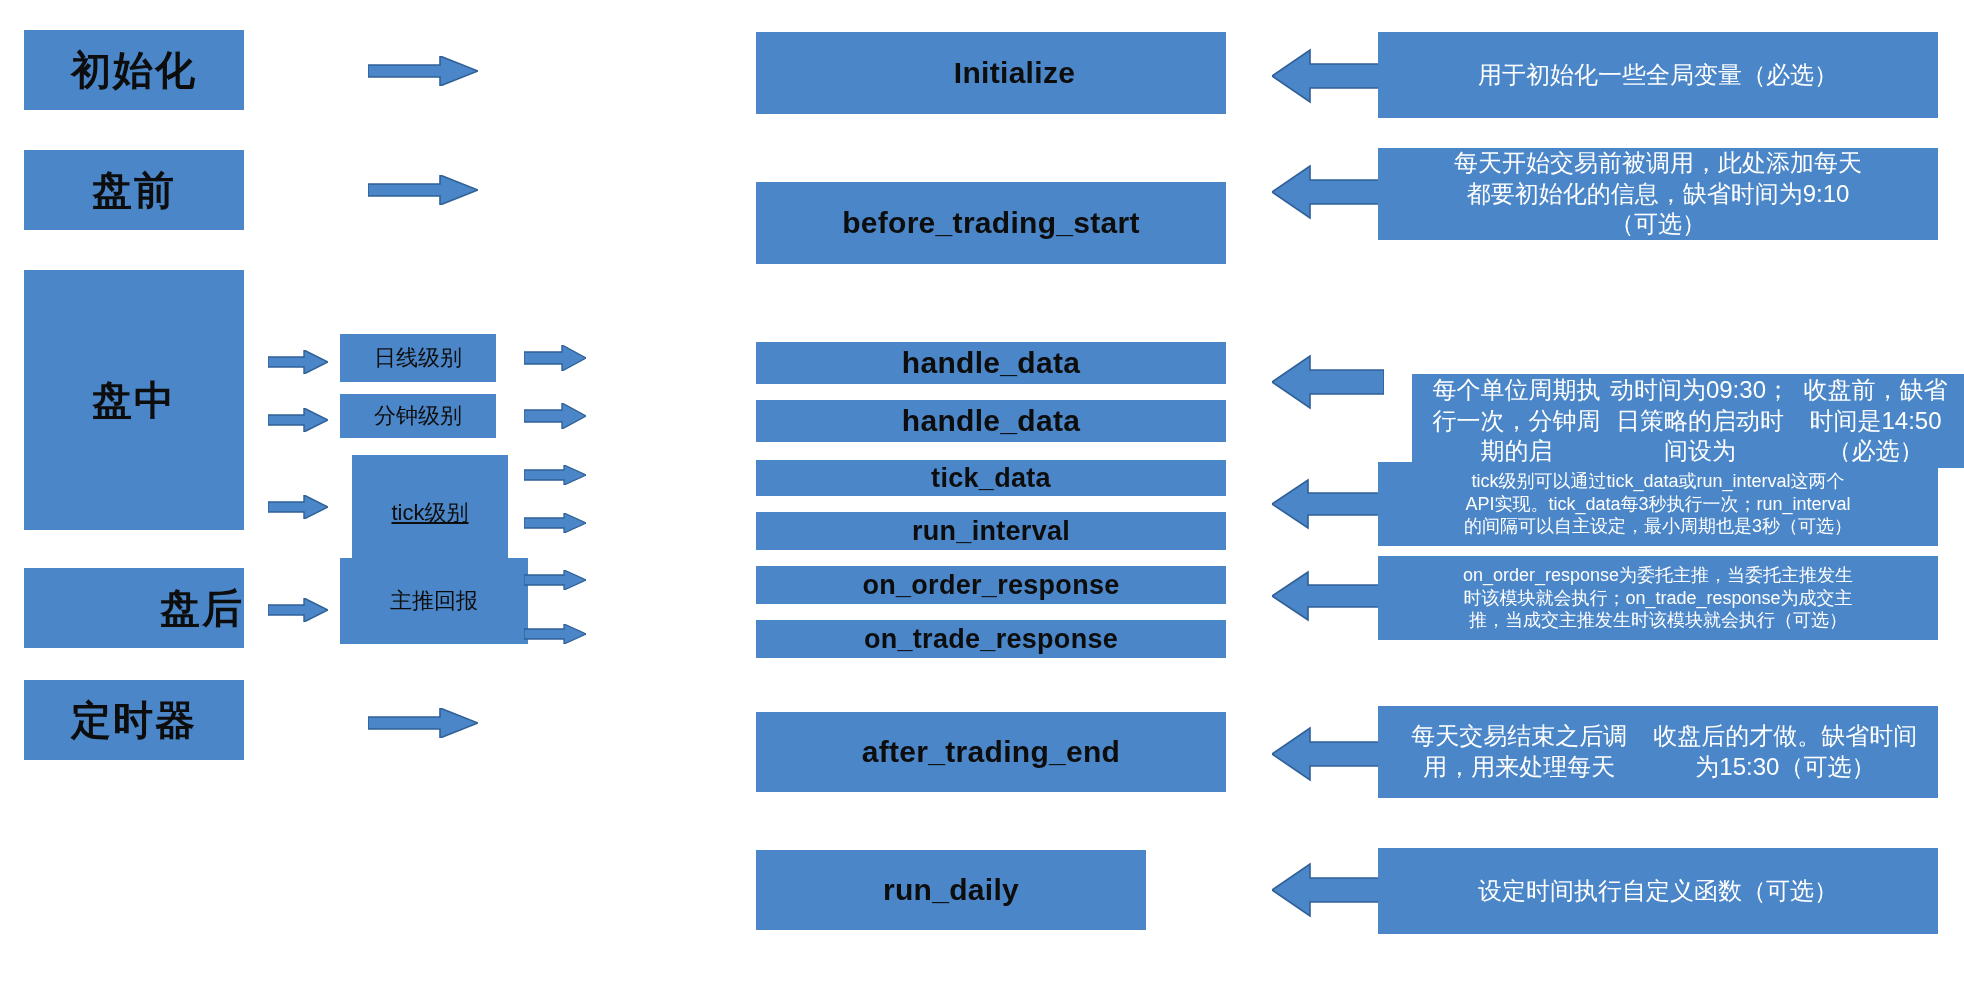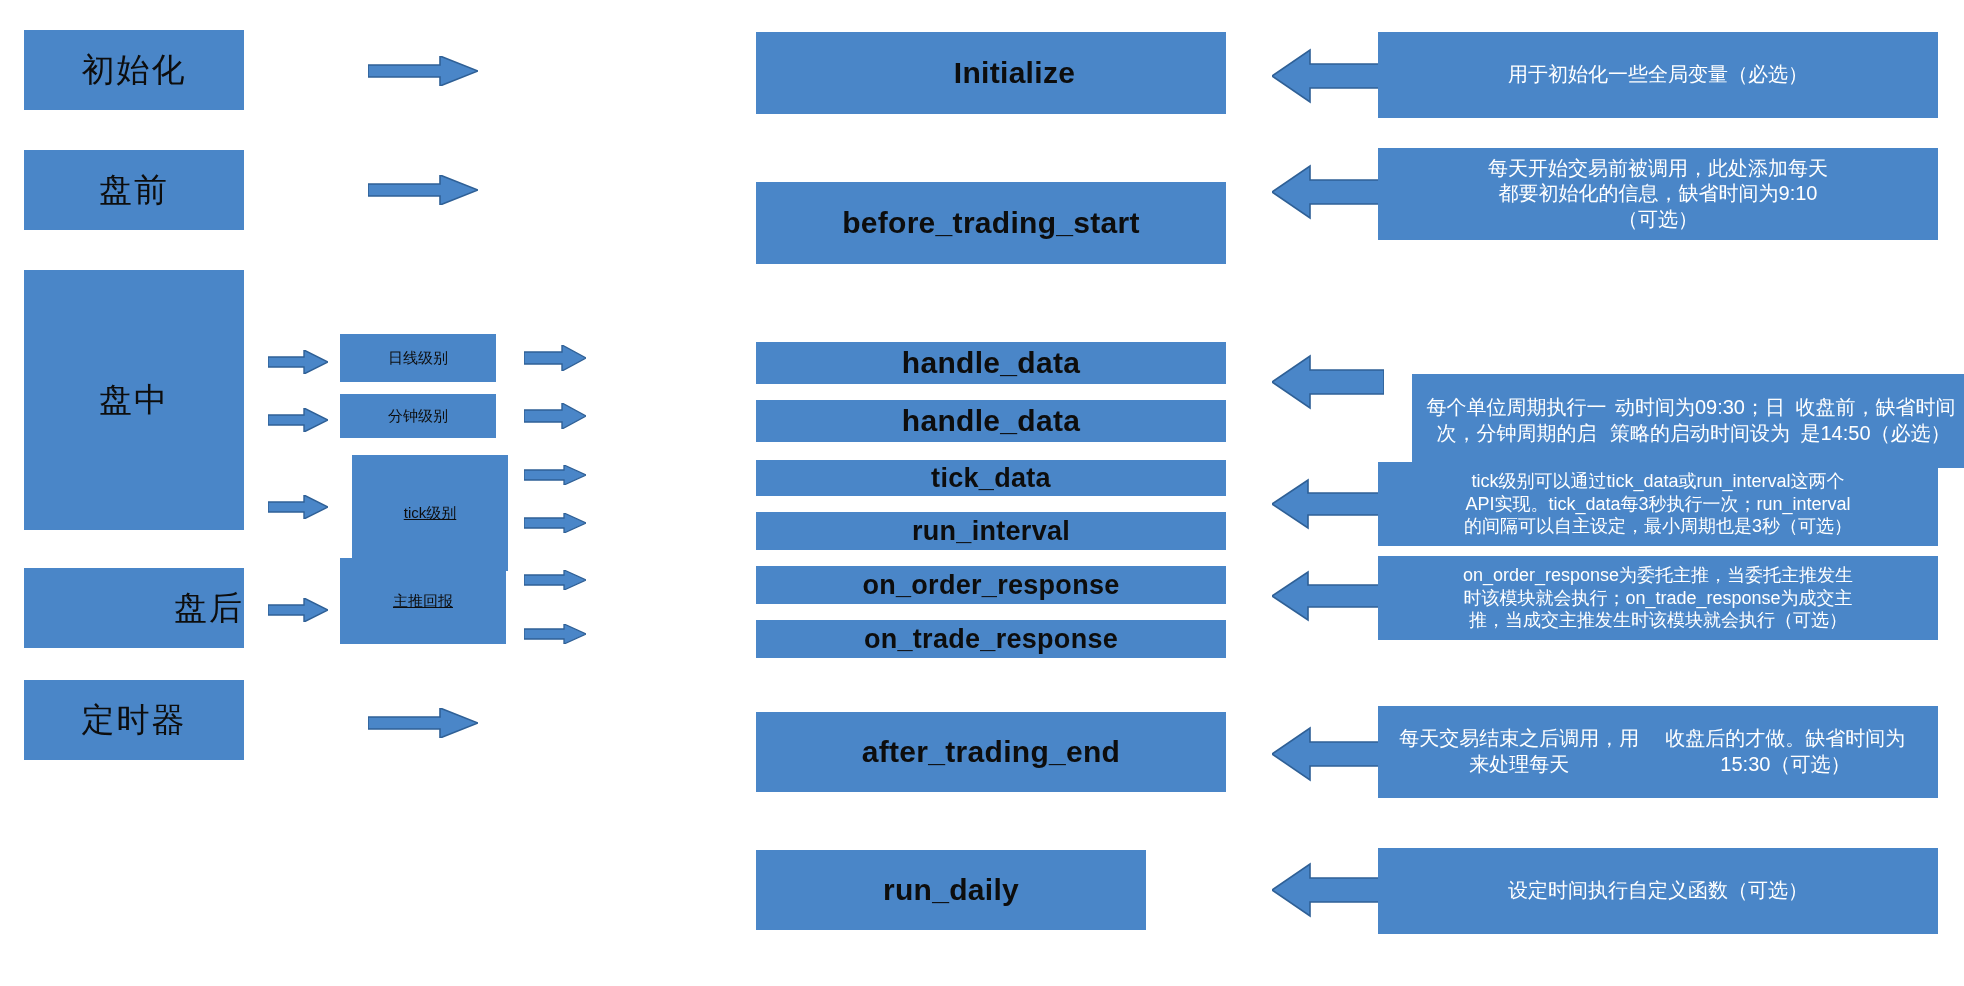--- a/index.html
+++ b/index.html
@@ -12,42 +12,42 @@
   .box{
     position:absolute;
     background:#4a86c8;
     display:flex;align-items:center;justify-content:center;
     text-align:center;
     box-sizing:border-box;
     color:#111111;
   }
   
   .phase{
-    font-size:33px;
-    font-weight:400;
+    font-size:40px;
+    font-weight:700;
     letter-spacing:2px;
     color:#0d0d0d;
   }
   
   .level{
-    font-size:15px;
+    font-size:22px;
     font-weight:400;
     color:#0d0d0d;
   }
   
   .func{
     font-size:30px;
     font-weight:bold;
     color:#0d0d0d;
     letter-spacing:0.3px;
   }
   
   .note{
     color:#ffffff;
-    font-size:20px;
+    font-size:24px;
     line-height:1.28;
     padding:4px 14px;
     font-weight:400;
   }
   .note.small{font-size:18px;line-height:1.26;}
 
   
   .arrow{position:absolute;}
   .arrow svg{display:block;width:100%;height:100%;}
 </style>
@@ -123,21 +123,21 @@
 
   <div class="box level" style="left:340px;top:334px;width:156px;height:48px;">
     <span>日线级别</span>
   </div>
   <div class="box level" style="left:340px;top:394px;width:156px;height:44px;">
     <span>分钟级别</span>
   </div>
   <div class="box level" style="left:352px;top:455px;width:156px;height:116px;text-decoration:underline;">
     <span>tick级别</span>
   </div>
-  <div class="box level" style="left:340px;top:558px;width:166px;height:86px;text-decoration:underline;">
+  <div class="box level" style="left:340px;top:558px;width:188px;height:86px;">
     <span>主推回报</span>
   </div>
 
   <div class="arrow" style="left:524px;top:345px;width:62px;height:26px;">
     <svg viewBox="0 0 62 26" preserveAspectRatio="none">
       <polygon points="0,7 38,7 38,0 62,13 38,26 38,19 0,19" fill="#4a86c8" stroke="#2f6096" stroke-width="1.4"></polygon>
     </svg>
   </div>
   <div class="arrow" style="left:524px;top:403px;width:62px;height:26px;">
     <svg viewBox="0 0 62 26" preserveAspectRatio="none">

